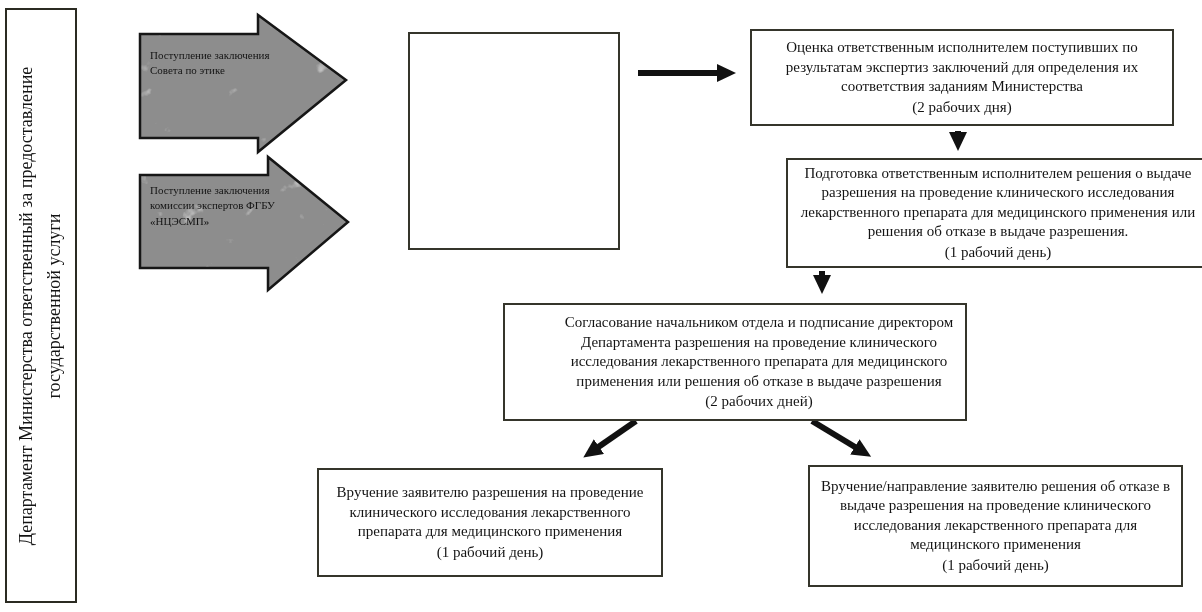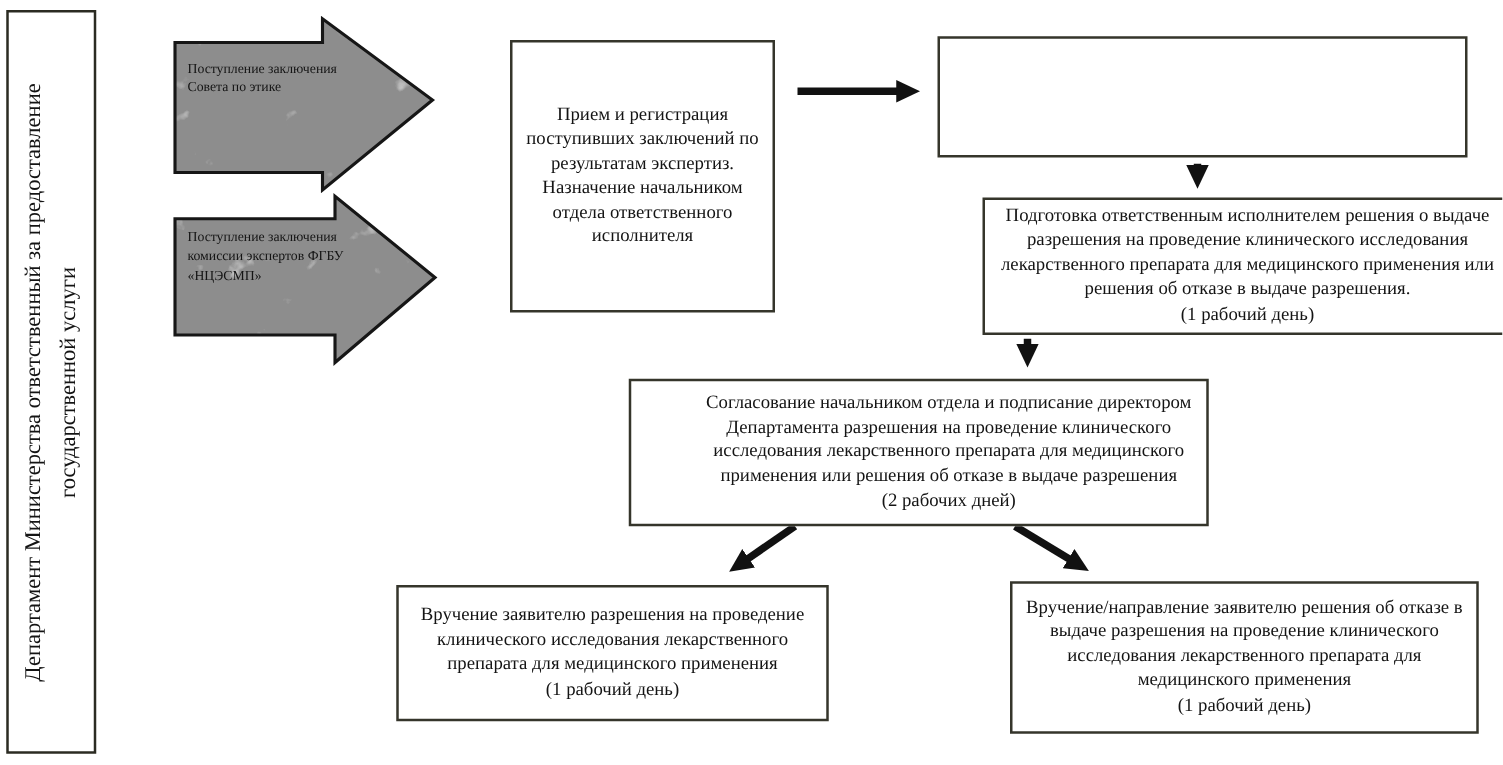--- a/index.html
+++ b/index.html
@@ -120,26 +120,27 @@
   <div class="sidebar">
     <div class="sidebar-text">Департамент Министерства ответственный за предоставление государственной услуги</div>
   </div>
 
   <div class="arrow-label" style="left:150px; top:48px; width:152px;">Поступление заключения Совета по этике</div>
 
   <div class="arrow-label" style="left:150px; top:183px; width:152px;">Поступление заключения комиссии экспертов ФГБУ «НЦЭСМП»</div>
 
   <div class="box" style="left:408px; top:32px; width:212px; height:218px;">
     <div class="inner">
-      <span class="t">Прием и регистрация поступивших заключений по результатам экспертиз. Назначение начальником отдела ответственного исполнителя</span>
     </div>
   </div>
 
   <div class="box" style="left:750px; top:29px; width:424px; height:97px;">
     <div class="inner">
+      <span class="t">Оценка ответственным исполнителем  поступивших по результатам экспертиз заключений для определения их соответствия заданиям Министерства</span>
+      <span class="d">(2 рабочих дня)</span>
     </div>
   </div>
 
   <div class="box" style="left:750px; top:158px; width:424px; height:110px;margin-left:36px;">
     <div class="inner">
       <span class="t">Подготовка ответственным исполнителем решения о выдаче разрешения на проведение клинического исследования лекарственного препарата для медицинского применения или решения об отказе в выдаче разрешения.</span>
       <span class="d">(1 рабочий день)</span>
     </div>
   </div>
 

